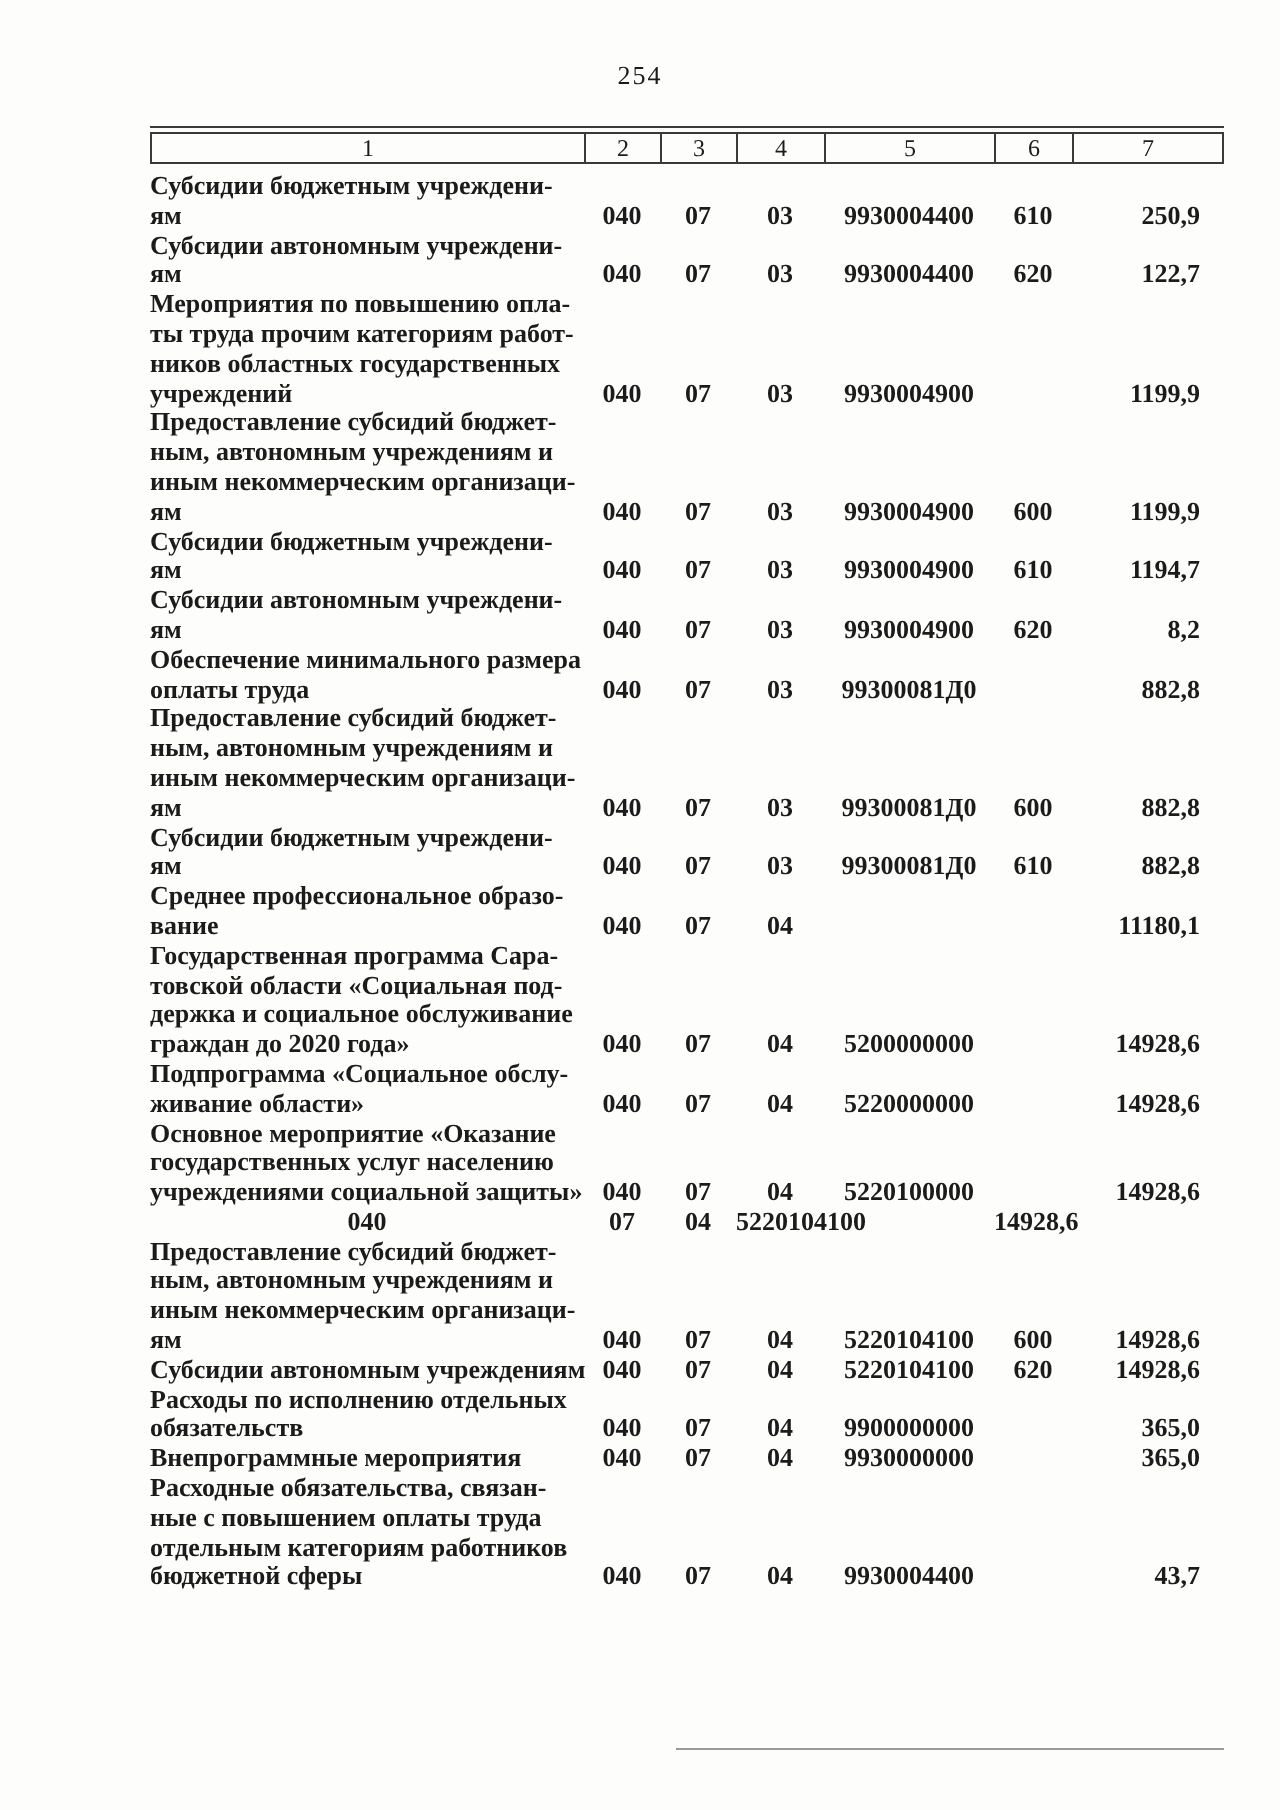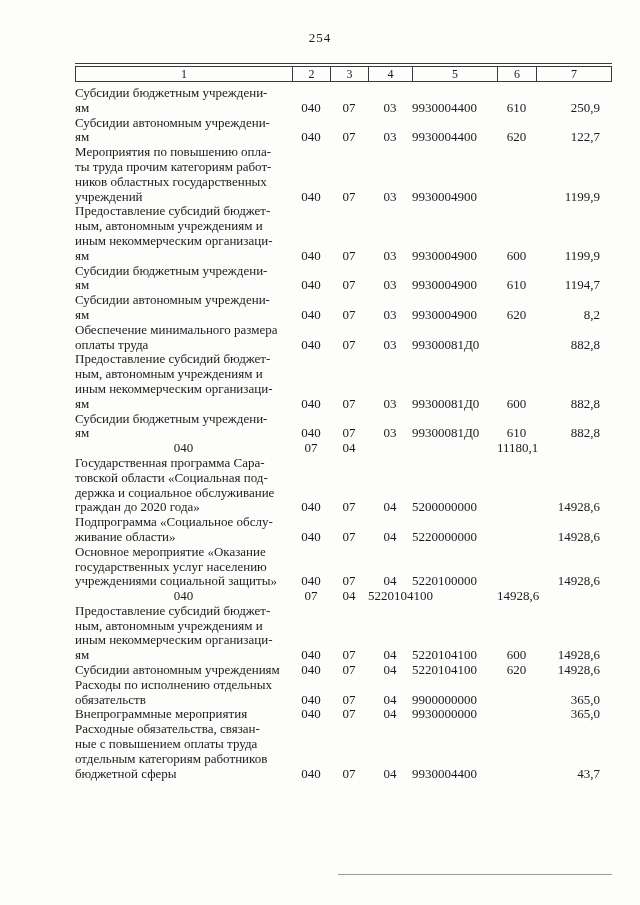--- a/index.html
+++ b/index.html
@@ -37,38 +37,39 @@
     box-sizing: border-box;
   }
   .hcell {
     text-align: center;
     font-size: 12px;
     line-height: 14px;
     border-right: 1px solid #3a3a3a;
     padding: 0 2px;
   }
   .hcell:last-child { border-right: none; }
-  .tbody { padding-top: 4px; }
+  .tbody { padding-top: 4px; font-weight: bold; }
   .row {
     display: grid;
     grid-template-columns: 217px 38px 38px 44px 85px 39px 1fr;
     font-size: 13px;
     line-height: 14.8px;
   }
   .cell { overflow: visible; }
   .cell.name {
     white-space: pre;       
     text-align: left;
   }
   .cell.num {
     align-self: end;
     text-align: center;
   }
   .cell.code {
     align-self: end;
+    text-align: center;
   }
   .cell.amt {
     align-self: end;
     text-align: right;
     padding-right: 12px;
   }
   .bottom-rule {
     position: absolute;
     top: 874px;
     left: 338px;
@@ -193,20 +194,22 @@
 ям</div>
     <div class="cell num">040</div>
     <div class="cell num">07</div>
     <div class="cell num">03</div>
     <div class="cell code">99300081Д0</div>
     <div class="cell num">610</div>
     <div class="cell amt">882,8</div>
   </div>
 
   <div class="row">
+    <div class="cell name">Среднее профессиональное образо-
+вание</div>
     <div class="cell num">040</div>
     <div class="cell num">07</div>
     <div class="cell num">04</div>
     <div class="cell code"></div>
     <div class="cell num"></div>
     <div class="cell amt">11180,1</div>
   </div>
 
   <div class="row">
     <div class="cell name">Государственная программа Сара-

